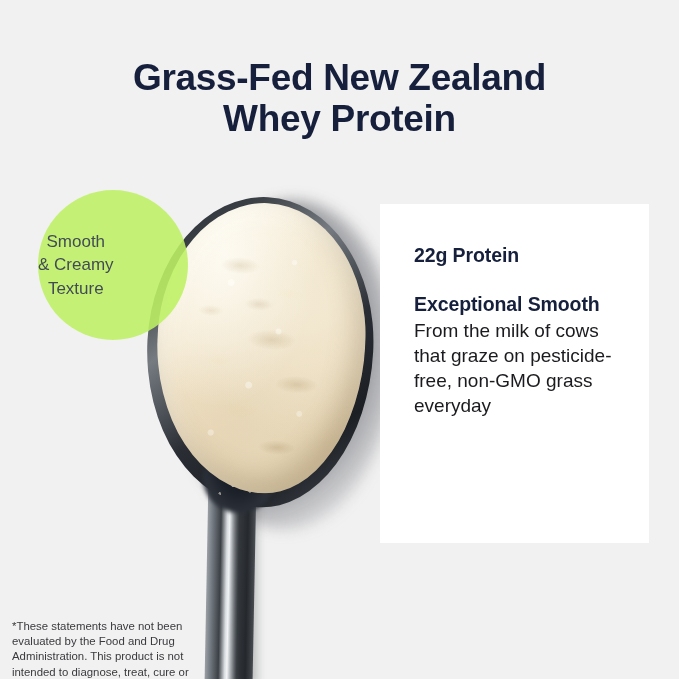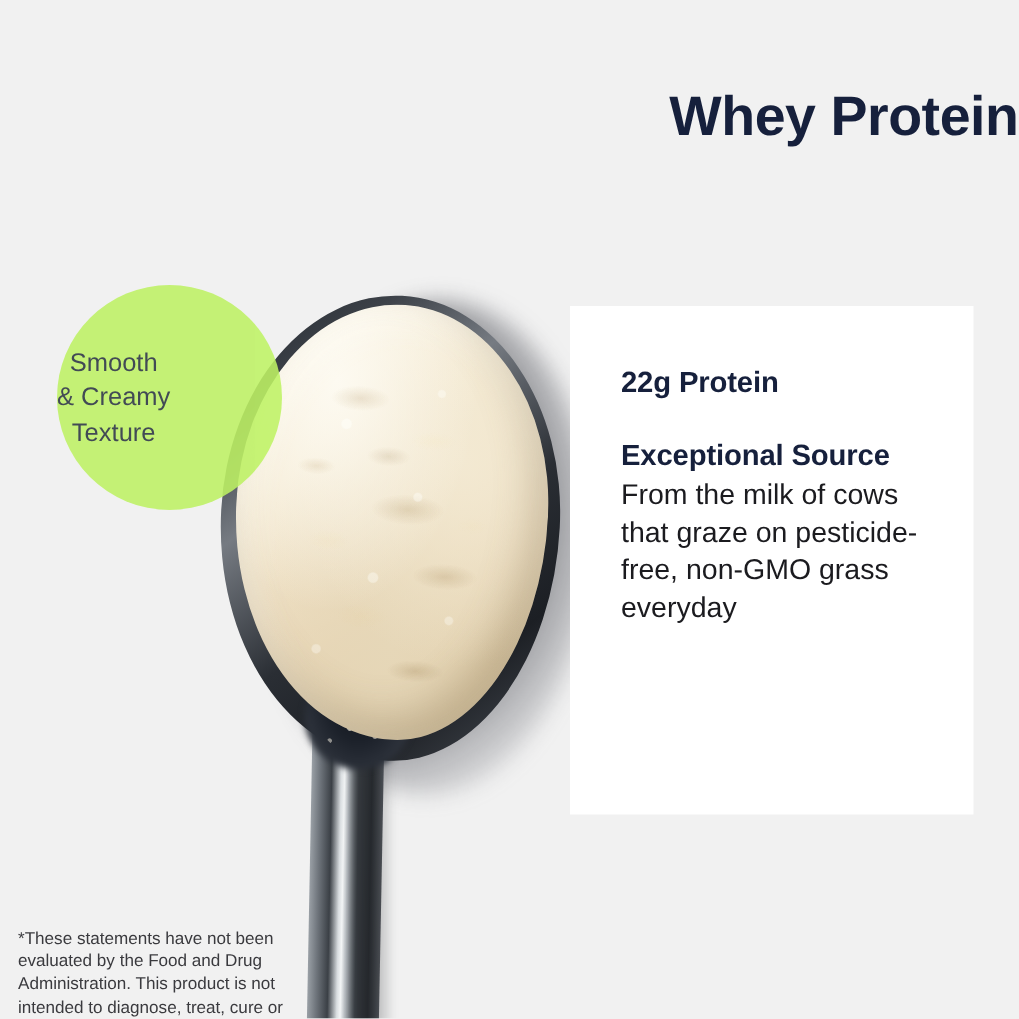--- a/index.html
+++ b/index.html
@@ -27,21 +27,21 @@
     left: 0;
     top: 32px;
     width: 679px;
     text-align: center;
     font-size: 37px;
     line-height: 1.12;
     font-weight: bold;
     letter-spacing: -0.3px;
     color: #16203c;
   }
-  .headline .l2 { display: block; text-align: right; }
+  .headline .l2 { display: block; }
 
   
   .photo {
     position: absolute;
     left: 85px;
     top: 175px;
     width: 300px;
     height: 504px;
   }
   
@@ -240,20 +240,21 @@
     line-height: 1.32;
     color: #3a3a3e;
   }
 </style>
 </head>
 <body>
 
 <div class="stage">
 
   <h1 class="headline">
+    <span>Grass-Fed New Zealand</span>
     <span class="l2">Whey Protein</span>
   </h1>
 
   <div class="photo">
     <div class="shadow-blob"></div>
     <div class="handle"></div>
     <div class="handle-shade"></div>
     <div class="bowl-rim"></div>
     <div class="bowl-neck"></div>
     <div class="granules"></div>
@@ -267,20 +268,20 @@
     <div class="badge-text">Smooth
 &amp; Creamy
 Texture</div>
   </div>
 
   <div class="card">
     <div class="feature">
       <p class="feature-title">22g Protein</p>
     </div>
     <div class="feature">
-      <p class="feature-title">Exceptional Source</p>
+      <p class="feature-title">Exceptional Smooth</p>
       <p class="feature-body">From the milk of cows that graze on pesticide-free, non-GMO grass everyday</p>
     </div>
   </div>
 
   <p class="disclaimer">*These statements have not been evaluated by the Food and Drug Administration. This product is not intended to diagnose, treat, cure or prevent any disease.</p>
 
 </div>
 
 </body></html>

